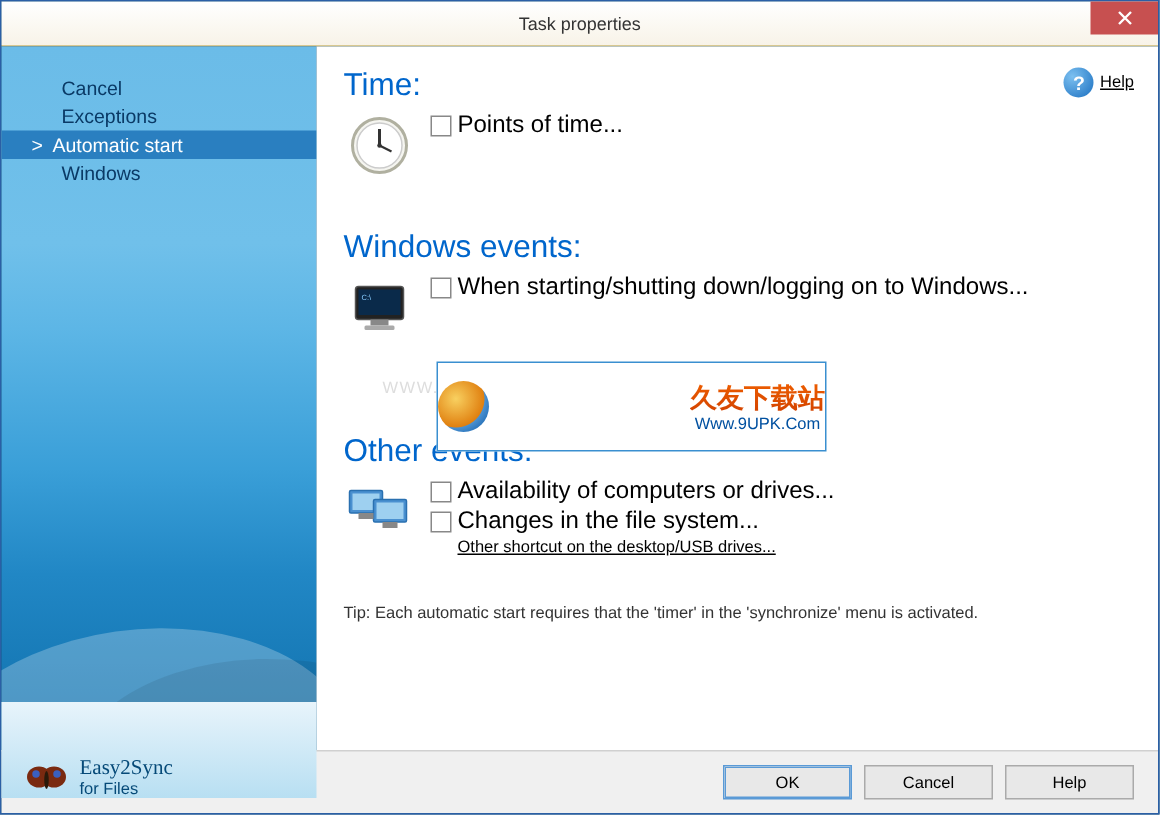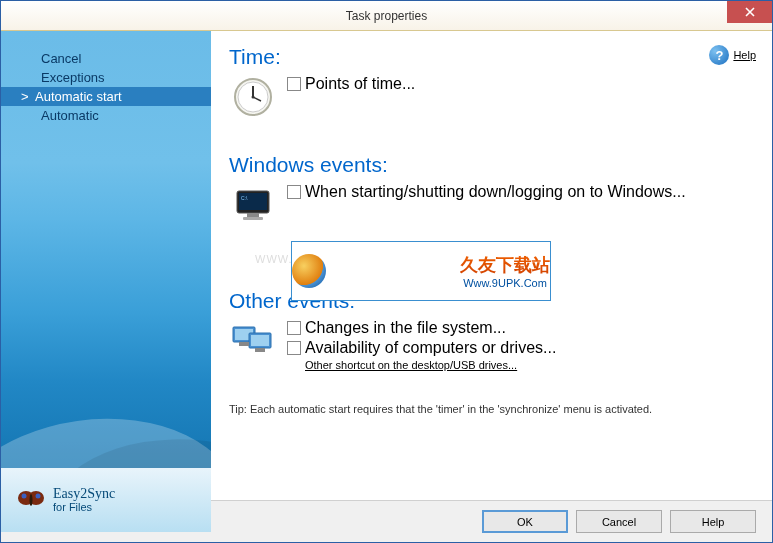--- a/index.html
+++ b/index.html
@@ -25,21 +25,21 @@
 .opts { display: flex; flex-direction: column; gap: 2px; padding-top: 2px; }
 .opt { display: flex; align-items: center; gap: 4px; }
 .chk { width: 14px; height: 14px; border: 1px solid #888; background: #fff; flex-shrink: 0; }
 .opt-label { font-size: 16px; color: #000; }
 .link { color: #000; text-decoration: underline; font-size: 11px; cursor: pointer; margin-left: 18px; }
 .tip { font-size: 11px; color: #333; margin-top: 20px; max-width: 460px; }
 .help-top { position: absolute; right: 16px; top: 14px; display: flex; align-items: center; gap: 4px; }
 .help-icon { width: 20px; height: 20px; border-radius: 50%; background: radial-gradient(circle at 30% 30%, #7cc0f0, #1a6fc0); display: flex; align-items: center; justify-content: center; color: #fff; font-weight: bold; font-size: 13px; }
 .help-link { color: #000; text-decoration: underline; font-size: 11px; cursor: pointer; }
 .footer { height: 42px; border-top: 1px solid #d0d0d0; background: #f0f0f0; display: flex; align-items: center; }
-.logo-area { width: 210px; height: 100%; background: linear-gradient(180deg, #e8f4fb, #b8dff2); display: flex; align-items: center; gap: 8px; padding-left: 16px; position: relative; top: -22px; height: 64px; }
+.logo-area { width: 210px; height: 100%; background: linear-gradient(180deg, #e8f4fb, #b8dff2); display: flex; align-items: flex-end; gap: 8px; padding-left: 16px; position: relative; top: -22px; height: 64px; }
 .butterfly { width: 28px; height: 24px; }
 .logo-text { color: #064a78; font-family: "Comic Sans MS", cursive; font-size: 14px; line-height: 1; }
 .logo-sub { font-size: 11px; color: #064a78; }
 .btn-row { flex: 1; display: flex; justify-content: flex-end; gap: 8px; padding-right: 16px; }
 .btn { width: 86px; height: 23px; background: #e8e8e8; border: 1px solid #aaa; font-size: 11px; cursor: pointer; display: flex; align-items: center; justify-content: center; }
 .btn.primary { border: 1px solid #5a9ad6; box-shadow: 0 0 0 1px #5a9ad6 inset; }
 .watermark { position: absolute; top: 210px; left: 80px; width: 260px; height: 60px; border: 1px solid #3a8fd0; background: #fff; display: flex; align-items: center; justify-content: space-between; gap: 8px; z-index: 5; }
 .wm-circle { width: 34px; height: 34px; border-radius: 50%; background: radial-gradient(circle at 35% 35%, #f8d060, #e08010 60%, #4a90d0 62%, #0050a0); }
 .wm-text { display: flex; flex-direction: column; align-items: center; }
 .wm-cn { font-size: 18px; font-weight: bold; background: linear-gradient(#f06000, #d04000); -webkit-background-clip: text; -webkit-text-fill-color: transparent; }
@@ -60,21 +60,21 @@
     </div>
   </div>
 
   <div class="body">
     <div class="sidebar">
       <div class="wave"></div>
       <div class="nav">
         <div class="nav-item">Cancel</div>
         <div class="nav-item">Exceptions</div>
         <div class="nav-item active">Automatic start</div>
-        <div class="nav-item">Automatic</div>
+        <div class="nav-item">Windows</div>
       </div>
     </div>
 
     <div class="main">
       <div class="help-top">
         <div class="help-icon">?</div>
         <span class="help-link">Help</span>
       </div>
 
       <div class="section">
@@ -137,25 +137,25 @@
               <rect x="6" y="8" width="18" height="11" fill="#9ed0f0"></rect>
               <rect x="20" y="12" width="22" height="15" rx="1" fill="#4a90d0" stroke="#2a70b0"></rect>
               <rect x="22" y="14" width="18" height="11" fill="#9ed0f0"></rect>
               <rect x="10" y="21" width="10" height="4" fill="#888"></rect>
               <rect x="26" y="27" width="10" height="4" fill="#888"></rect>
             </svg>
           </div>
           <div class="opts">
             <div class="opt">
               <div class="chk"></div>
-              <span class="opt-label">Changes in the file system...</span>
+              <span class="opt-label">Availability of computers or drives...</span>
             </div>
             <div class="opt">
               <div class="chk"></div>
-              <span class="opt-label">Availability of computers or drives...</span>
+              <span class="opt-label">Changes in the file system...</span>
             </div>
             <span class="link">Other shortcut on the desktop/USB drives...</span>
           </div>
         </div>
       </div>
 
       <div class="tip">Tip: Each automatic start requires that the 'timer' in the 'synchronize' menu is activated.</div>
     </div>
   </div>
 

